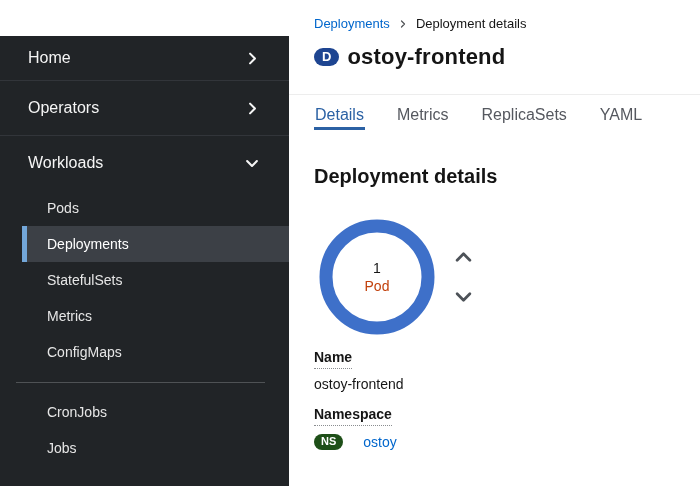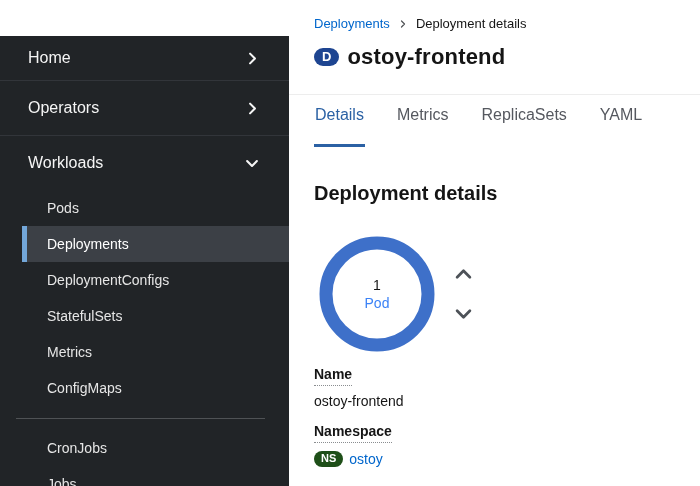--- a/index.html
+++ b/index.html
@@ -29,41 +29,41 @@
   .pane-head { padding:16px 24px 0 25px; border-bottom:1px solid #ededed; }
   .breadcrumb { display:flex; align-items:center; font-size:13px; gap:9px; }
   .crumb-link { color:#0066cc; text-decoration:none; cursor:pointer; }
   .crumb-cur { color:#151515; }
   .title-row { display:flex; align-items:center; margin-top:13px; padding-bottom:24px; }
   .res-badge { background:#1e4591; color:#fff; font-weight:bold; font-size:13px;
     padding:2px 8px 3px; border-radius:20px; margin-right:8px; line-height:1; }
   .page-title { font-size:22px; color:#151515; letter-spacing:0.2px; }
 
   .tabs { display:flex; padding-left:25px; }
-  .tab { font-size:16px; color:#55585f; padding:11px 1px 20px; margin-right:31px;
+  .tab { font-size:16px; color:#55585f; padding:11px 1px 3px; margin-right:31px;
     border-bottom:3px solid transparent; cursor:pointer; }
   .tab.active { color:#2b61a4; border-bottom-color:#2b61a4; }
 
   .content { padding:35px 24px 0 25px; }
   .section-heading { font-size:20px; color:#151515; }
   .donut-row { display:flex; align-items:center; margin-top:31px; margin-left:5px; }
   .donut-wrap { position:relative; width:116px; height:116px; }
   .donut-center { position:absolute; inset:0; display:flex; flex-direction:column;
     align-items:center; justify-content:center; line-height:1.3; }
   .donut-count { font-size:14px; color:#151515; }
-  .donut-unit { font-size:14px; color:#3b82f6; }
+  .donut-unit { font-size:14px; color:#c2410c; }
   .spinners { display:flex; flex-direction:column; margin-left:18px; gap:24px; }
   .spin-btn { background:none; border:none; cursor:pointer; padding:2px; line-height:0; }
 
   .field { margin-top:13px; }
   .field + .field { }
   .field-label { display:inline-block; font-size:14px; font-weight:bold; color:#151515;
     border-bottom:1px dotted #8a8d90; padding-bottom:3px;text-align:right; }
   .field-value { margin-top:7px; font-size:14px; color:#151515; }
-  .ns-row { display:flex; align-items:flex-end; margin-top:8px; gap:6px; }
+  .ns-row { display:flex; align-items:flex-end; margin-top:8px; gap:20px; }
   .ns-badge { background:#1e4f18; color:#fff; font-weight:bold; font-size:11px;
     padding:2px 7px 3px; border-radius:20px; line-height:1; }
   .ns-link { font-size:14px; color:#0066cc; text-decoration:none; cursor:pointer; }
 </style>
 </head>
 <body>
 
 <div class="app">
 
   <nav class="sidebar">
@@ -88,23 +88,20 @@
           <path d="M2 5l6 6 6-6"></path>
         </svg>
     </div>
 
     <div class="subnav">
       <div class="sub-item">
         <span>Pods</span>
       </div>
       <div class="sub-item selected">
         <span>Deployments</span>
-      </div>
-      <div class="sub-item">
-        <span>DeploymentConfigs</span>
       </div>
       <div class="sub-item">
         <span>StatefulSets</span>
       </div>
       <div class="sub-item">
         <span>Metrics</span>
       </div>
       <div class="sub-item">
         <span>ConfigMaps</span>
       </div>

